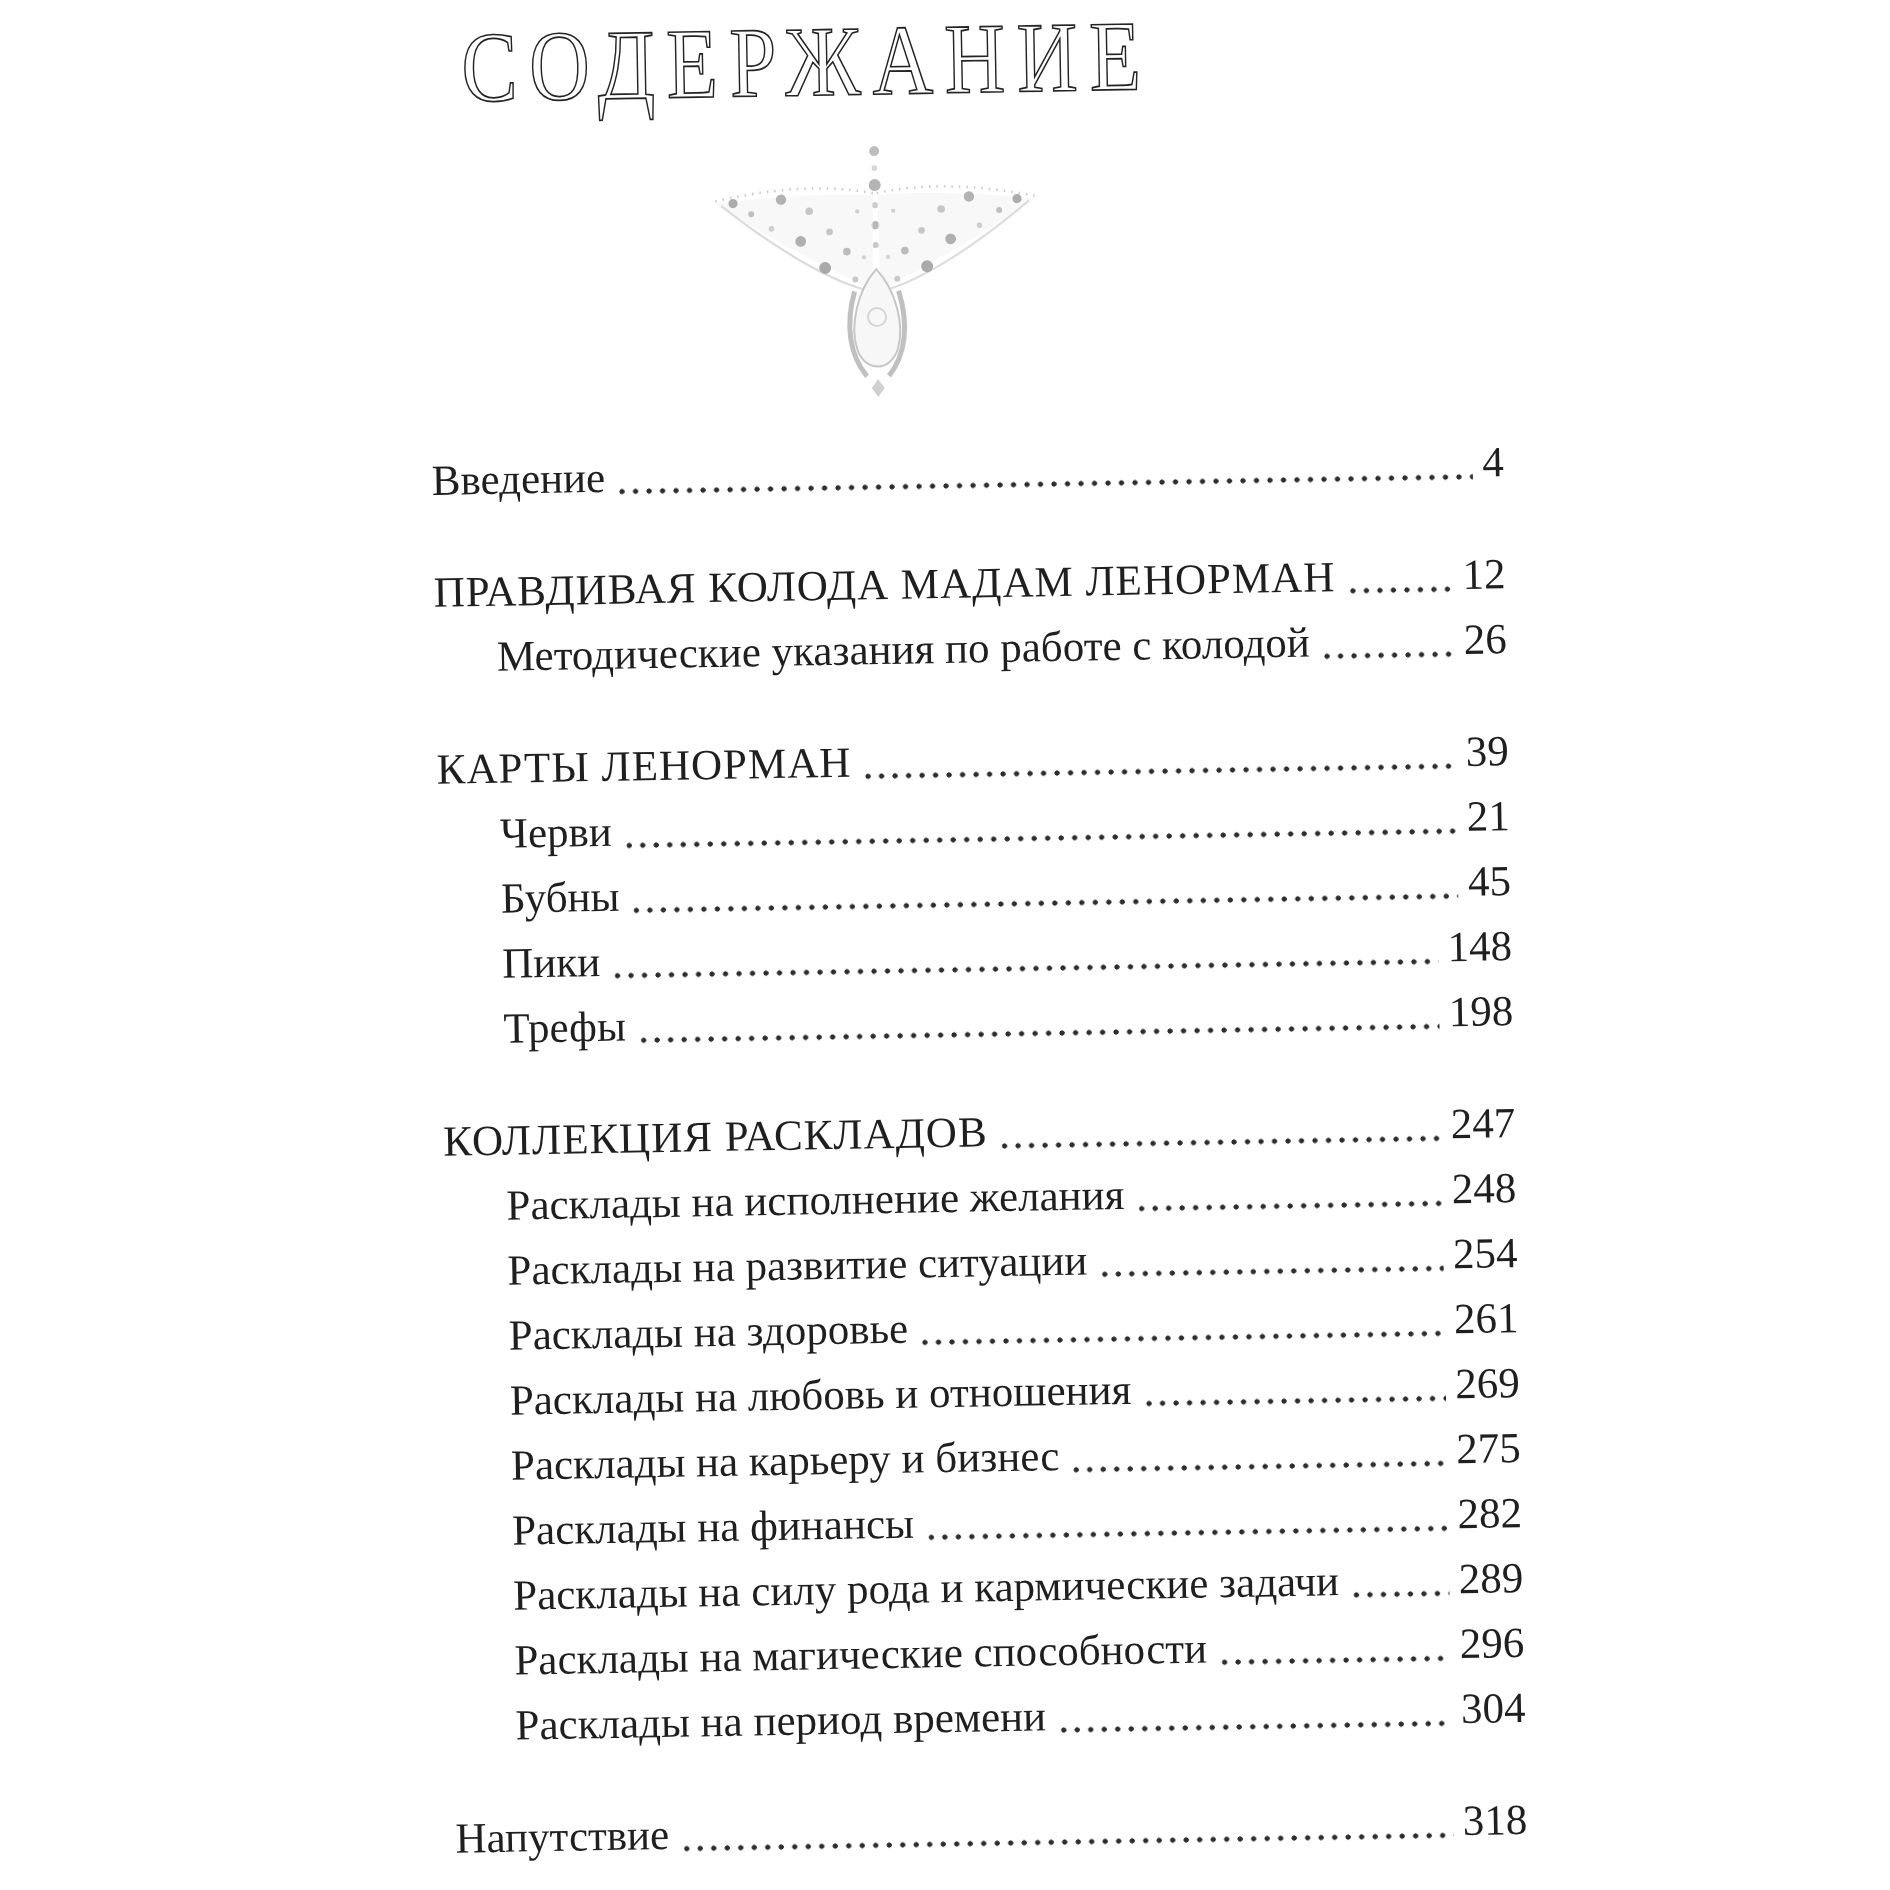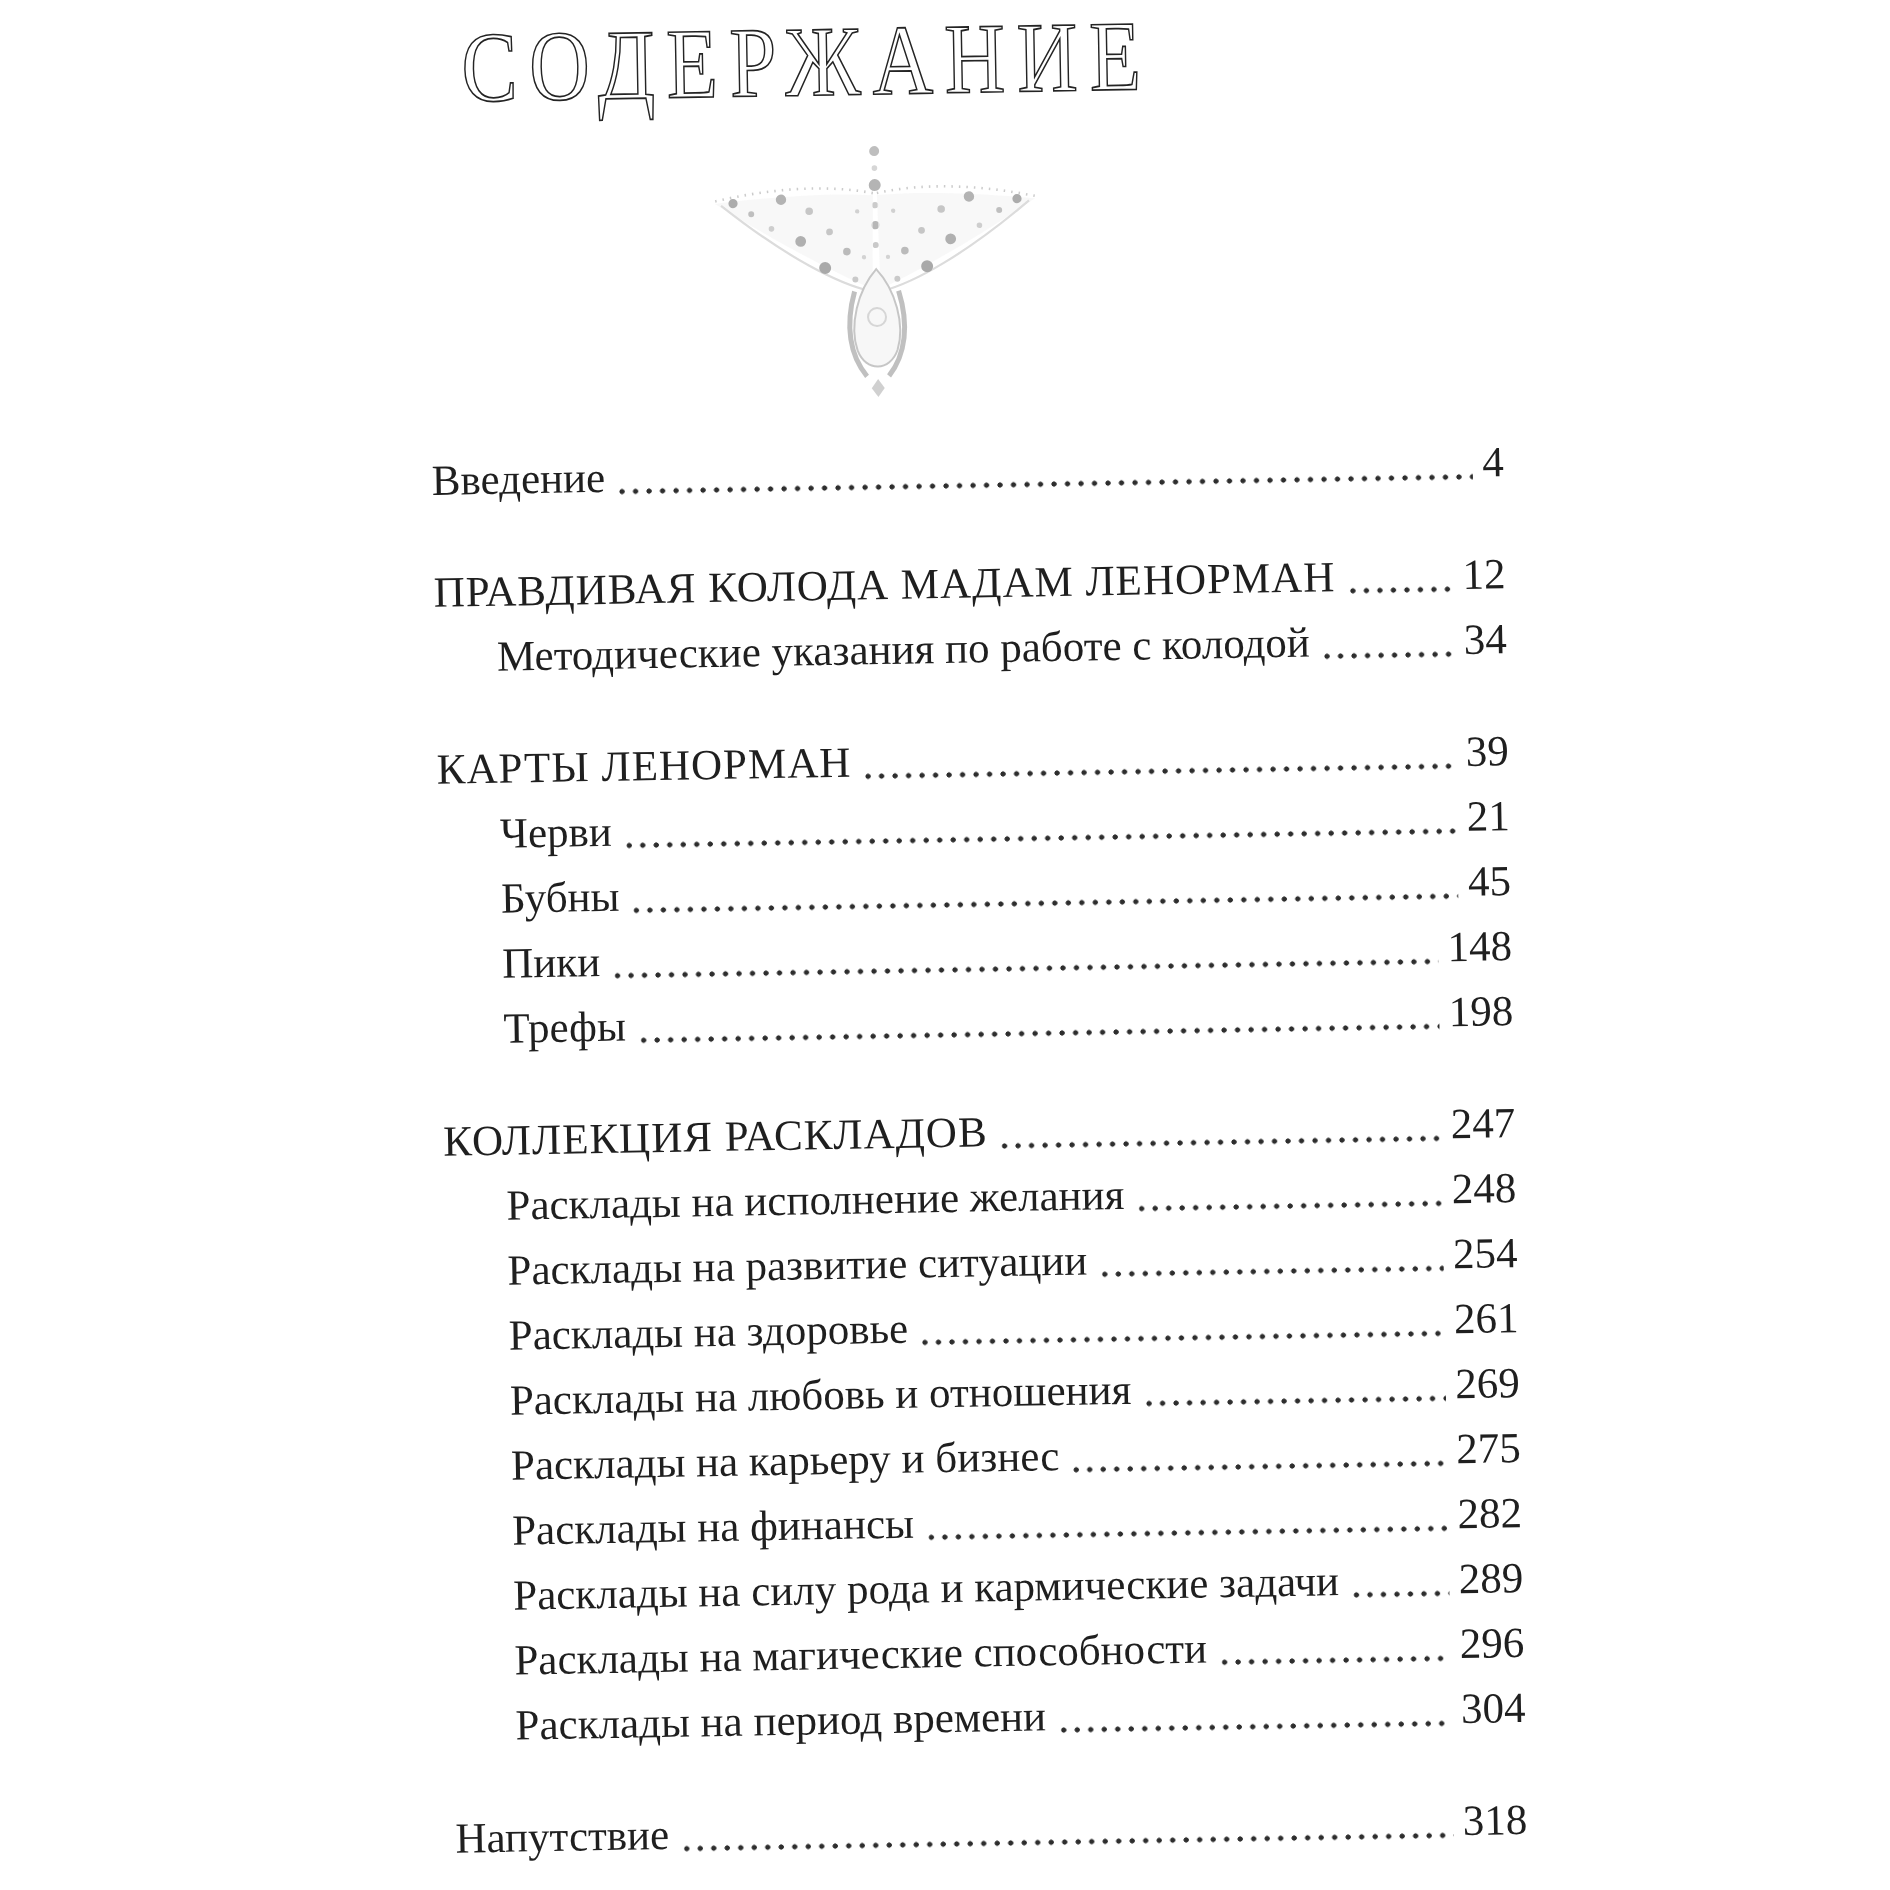--- a/index.html
+++ b/index.html
@@ -140,21 +140,21 @@
 
     <div class="row caps gap">
       <span class="label">ПРАВДИВАЯ КОЛОДА МАДАМ ЛЕНОРМАН</span>
       <span class="leader"></span>
       <span class="pagenum">12</span>
     </div>
 
     <div class="row lvl1">
       <span class="label">Методические указания по работе с колодой</span>
       <span class="leader"></span>
-      <span class="pagenum">34</span>
+      <span class="pagenum">26</span>
     </div>
 
     <div class="row caps gap">
       <span class="label">КАРТЫ ЛЕНОРМАН</span>
       <span class="leader"></span>
       <span class="pagenum">39</span>
     </div>
 
     <div class="row lvl1">
       <span class="label">Черви</span>

